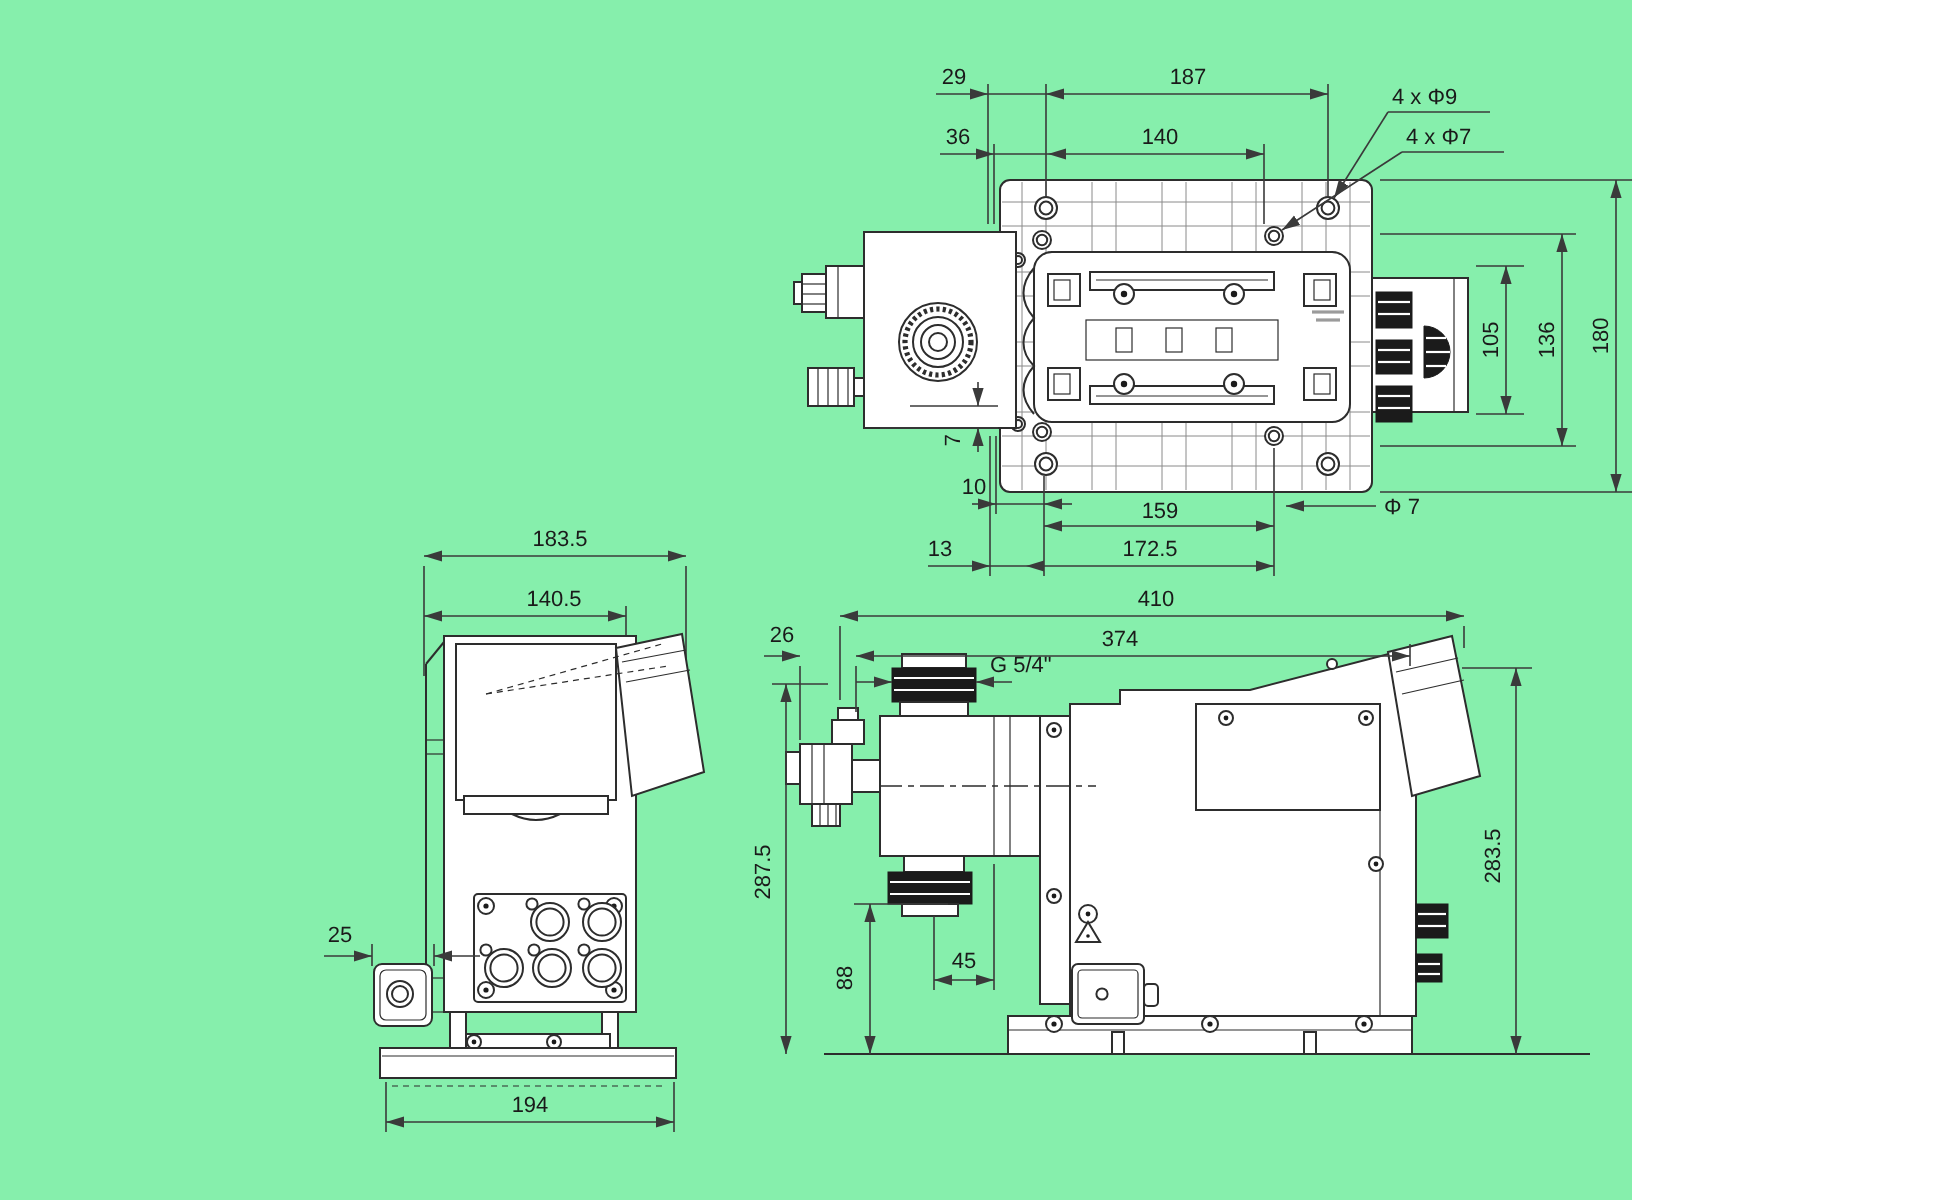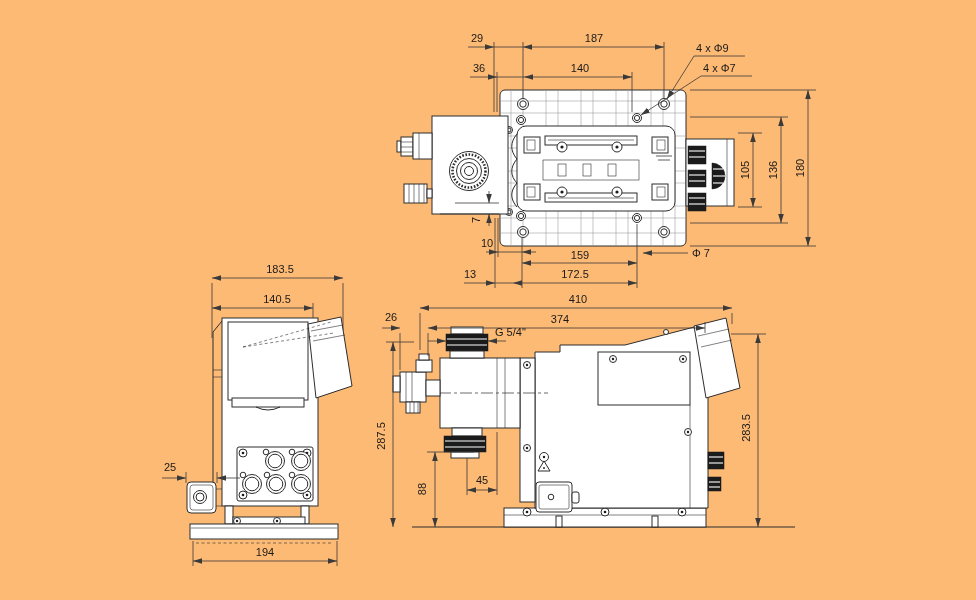--- a/index.html
+++ b/index.html
@@ -1,16 +1,16 @@
 <!DOCTYPE html>
 <html><head>
 <meta charset="utf-8">
 <style>
   html,body{margin:0;padding:0;background:#ffffff;}
-  #stage{position:relative;width:976px;height:600px;background:#fdba74;overflow:hidden;
+  #stage{position:relative;width:816px;height:600px;background:#86efac;overflow:hidden;
          font-family:"Liberation Sans", sans-serif;}
   svg{display:block;}
   .of{fill:#ffffff;stroke:#2d2d2d;stroke-width:1;}
   .o{fill:none;stroke:#2d2d2d;stroke-width:1;}
   .thin{fill:none;stroke:#2d2d2d;stroke-width:.6;}
   .grid{stroke:#8a8a8a;stroke-width:.5;}
   .dl{stroke:#3a3a3a;stroke-width:.8;fill:none;}
   .dash{stroke-dasharray:3,2.5;}
   .cl{stroke:#2d2d2d;stroke-width:.7;fill:none;stroke-dasharray:12,3,3,3;}
   .dark{fill:#1b1b1b;stroke:#1b1b1b;stroke-width:.5;}

